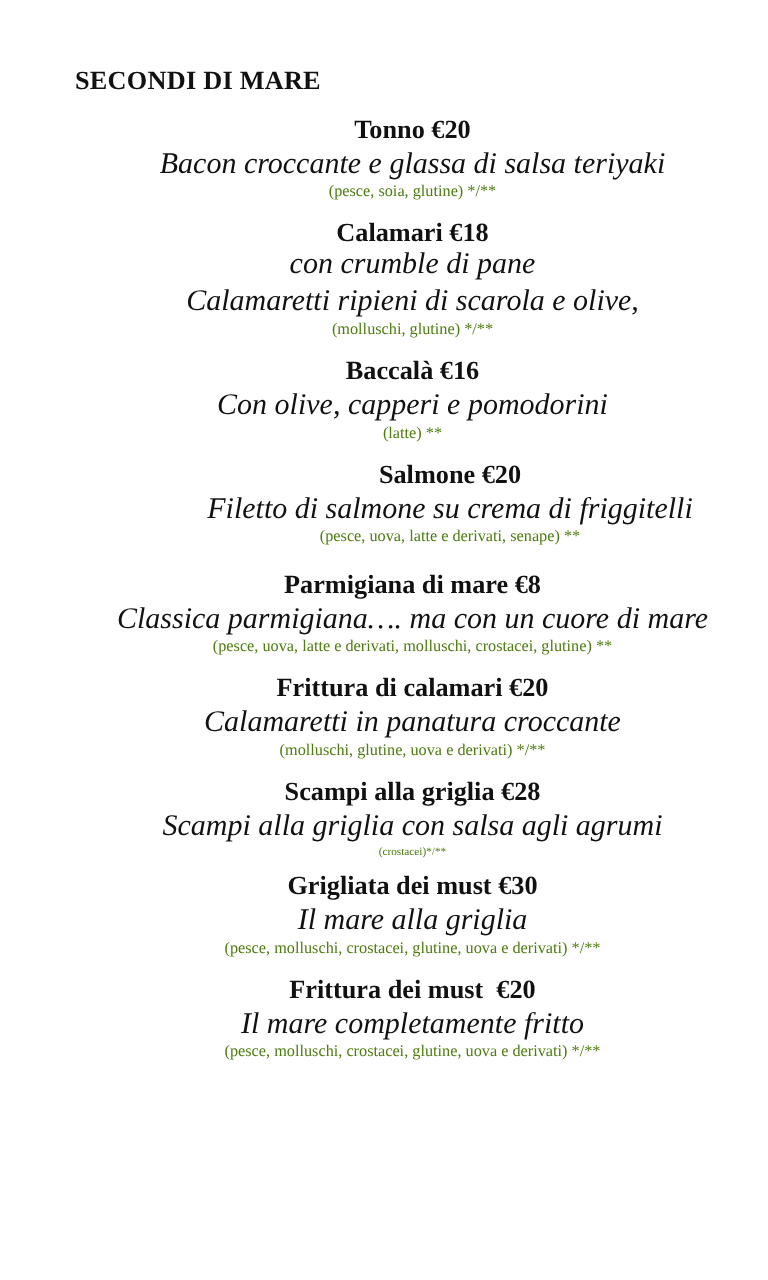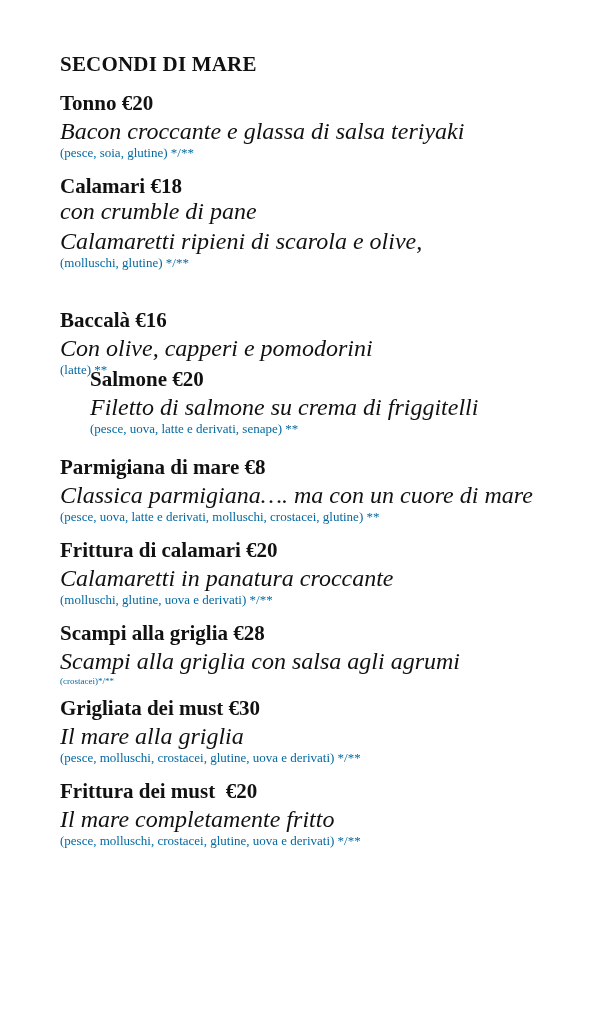--- a/index.html
+++ b/index.html
@@ -1,42 +1,42 @@
 <!DOCTYPE html>
 <html><head>
 <meta charset="utf-8">
 <style>
   html, body { margin: 0; padding: 0; background: #ffffff; }
   body { width: 614px; height: 1024px; position: relative; overflow: hidden; color: #111111; font-family: "Liberation Serif", serif; }
   .title { position: absolute; left: 60px; top: 52px; font-size: 21px; font-weight: bold; letter-spacing: 0.2px; white-space: nowrap; }
-  .item { position: absolute; left: 60px; width: 540px; }
+  .item { position: absolute; left: 60px; width: 540px; text-align: center; }
   .item-name { font-size: 21px; font-weight: bold; line-height: 24px; white-space: pre; }
   .item-desc { font-size: 24px; font-style: italic; line-height: 27px; margin-top: 3px; white-space: nowrap; }
-  .item-allergens { font-size: 13px; line-height: 16px; margin-top: 0px; white-space: nowrap; color: #0369a1; }
+  .item-allergens { font-size: 13px; line-height: 16px; margin-top: 0px; white-space: nowrap; color: #4d7c0f; }
   .item-allergens.small { font-size: 9px; line-height: 12px; }
 </style>
 </head>
 <body>
 
 <div class="title">SECONDI DI MARE</div>
 
 <div class="item" style="top:91px;">
   <div class="item-name">Tonno €20</div>
   <div class="item-desc">Bacon croccante e glassa di salsa teriyaki</div>
   <div class="item-allergens">(pesce, soia, glutine) */**</div>
 </div>
 
 <div class="item" style="top:174px;">
   <div class="item-name">Calamari €18</div>
   <div class="item-desc" style="margin-top:0">con crumble di pane</div>
   <div class="item-desc">Calamaretti ripieni di scarola e olive,</div>
   <div class="item-allergens">(molluschi, glutine) */**</div>
 </div>
 
-<div class="item" style="top:284px;margin-top:24px;">
+<div class="item" style="top:284px;">
   <div class="item-name">Baccalà €16</div>
   <div class="item-desc">Con olive, capperi e pomodorini</div>
   <div class="item-allergens">(latte) **</div>
 </div>
 
 <div class="item" style="top:367px;margin-left:30px;">
   <div class="item-name">Salmone €20</div>
   <div class="item-desc">Filetto di salmone su crema di friggitelli</div>
   <div class="item-allergens">(pesce, uova, latte e derivati, senape) **</div>
 </div>

